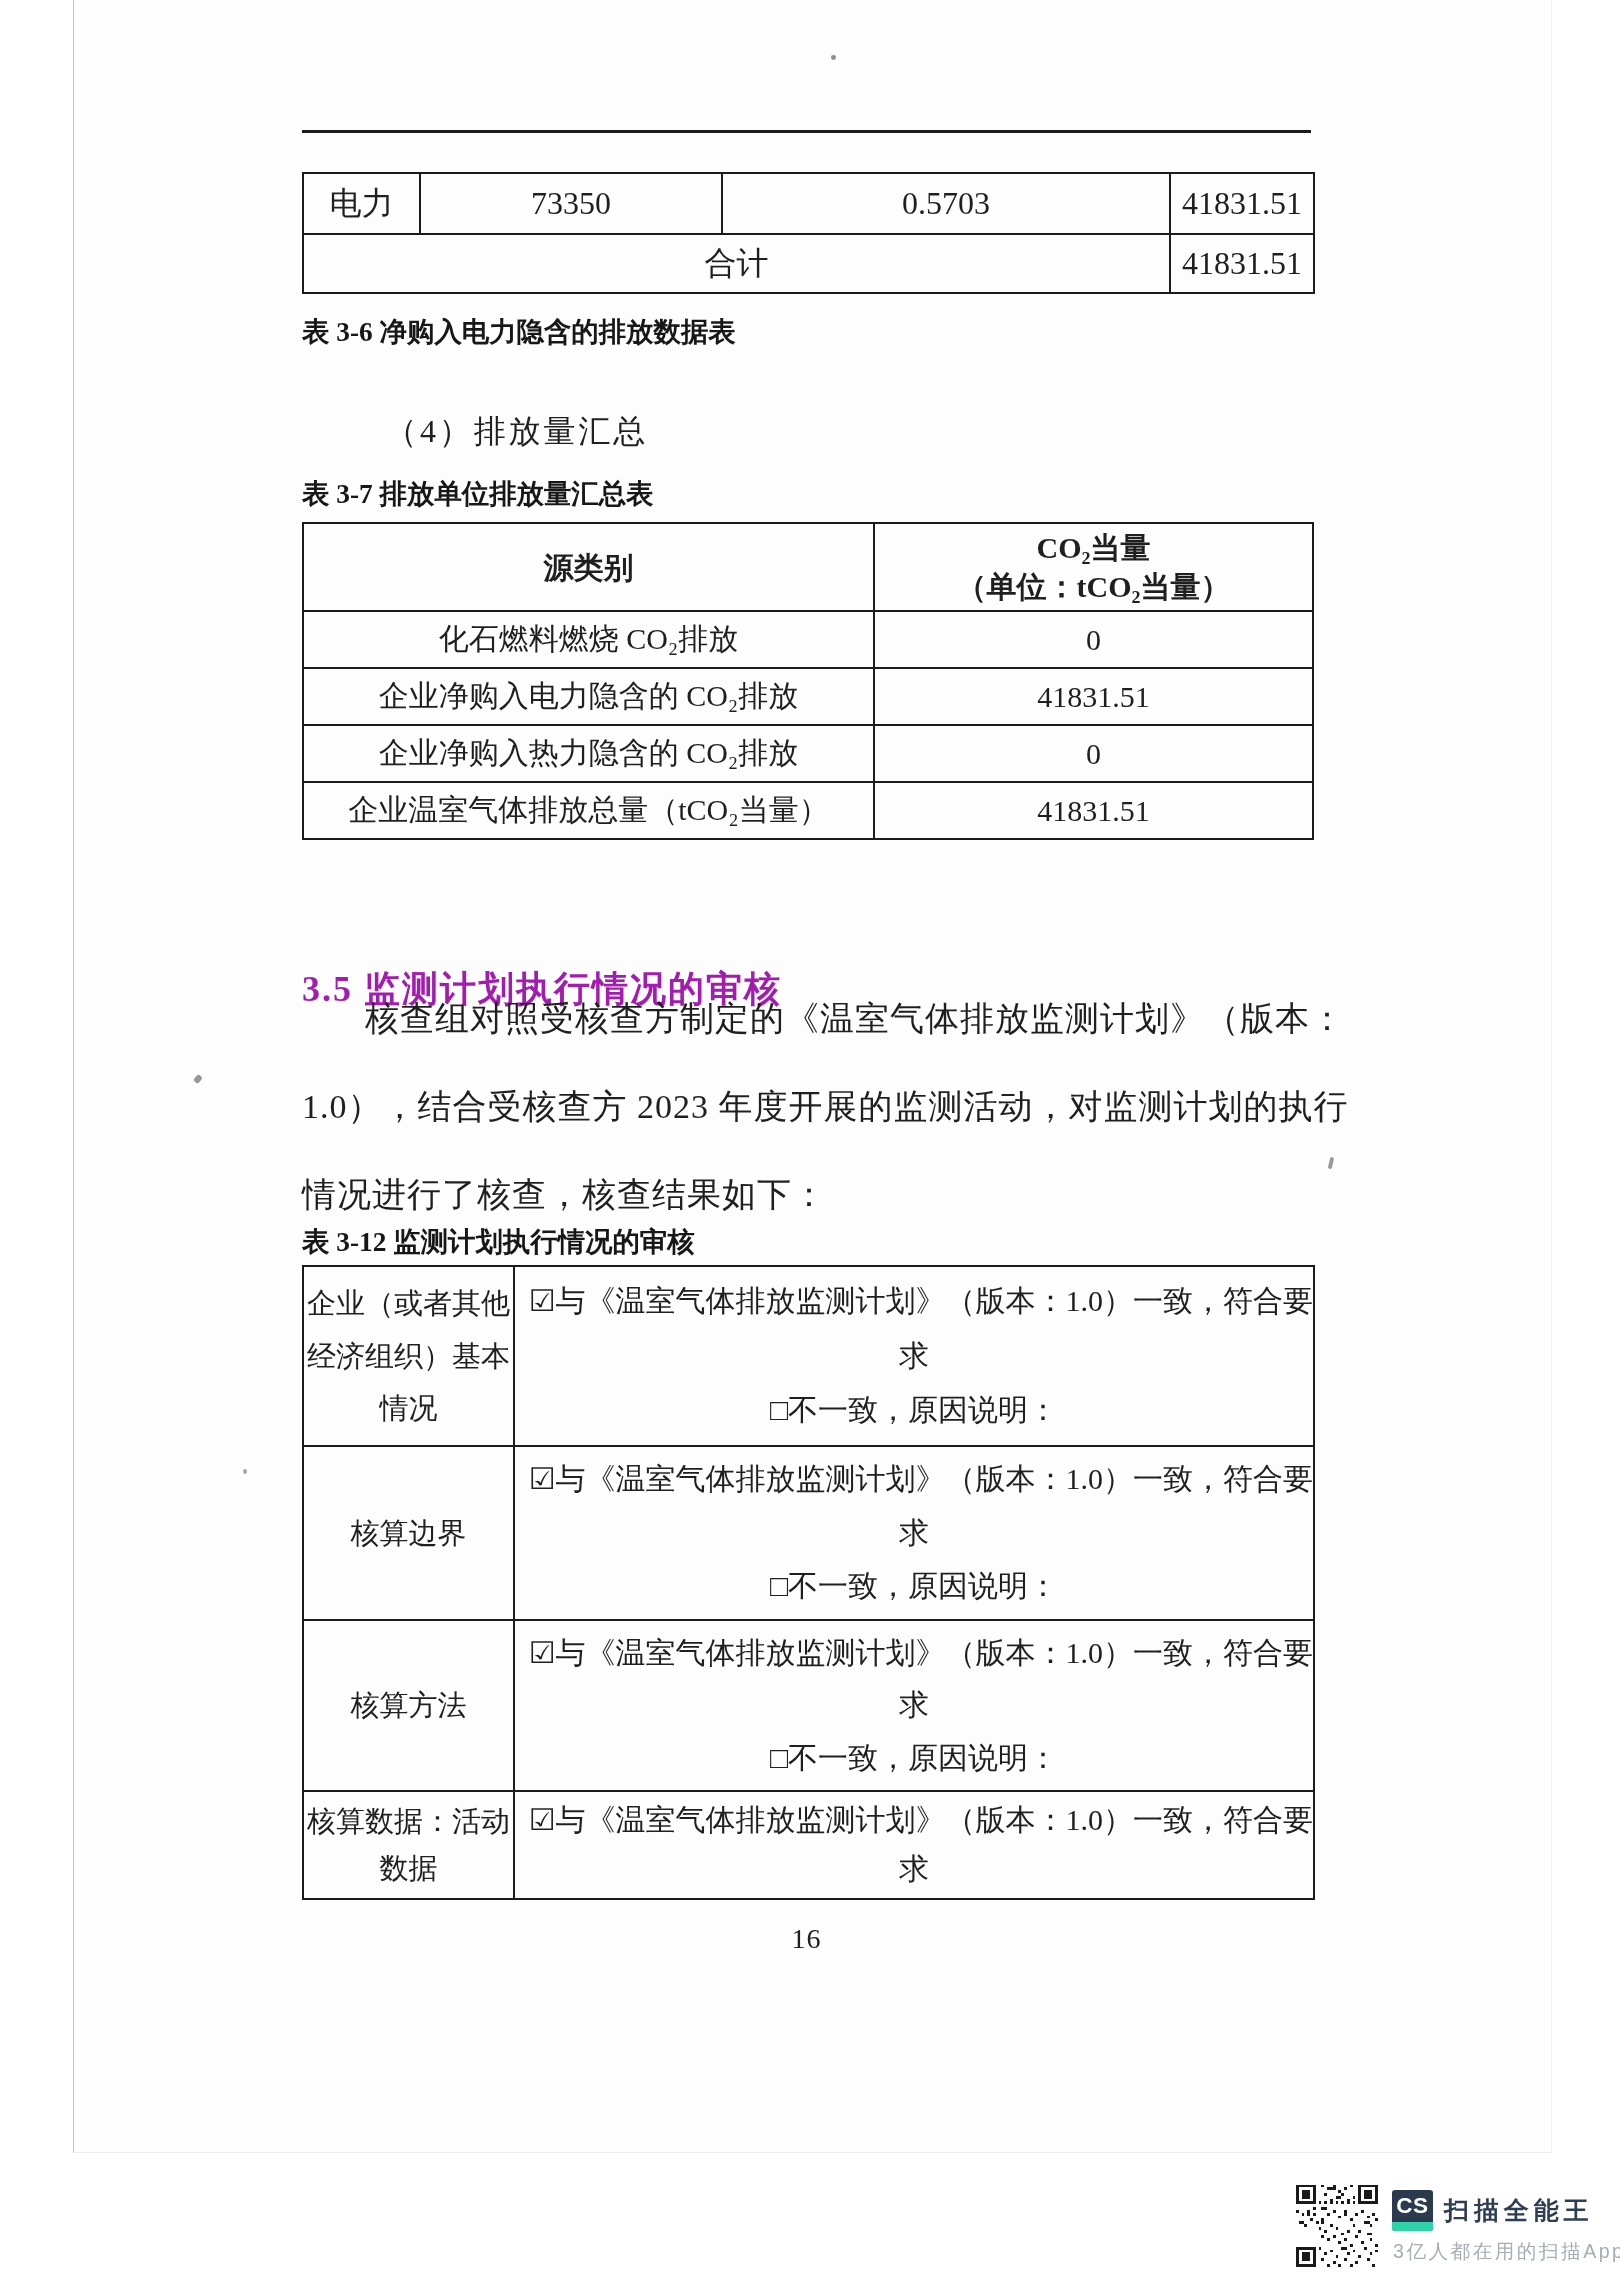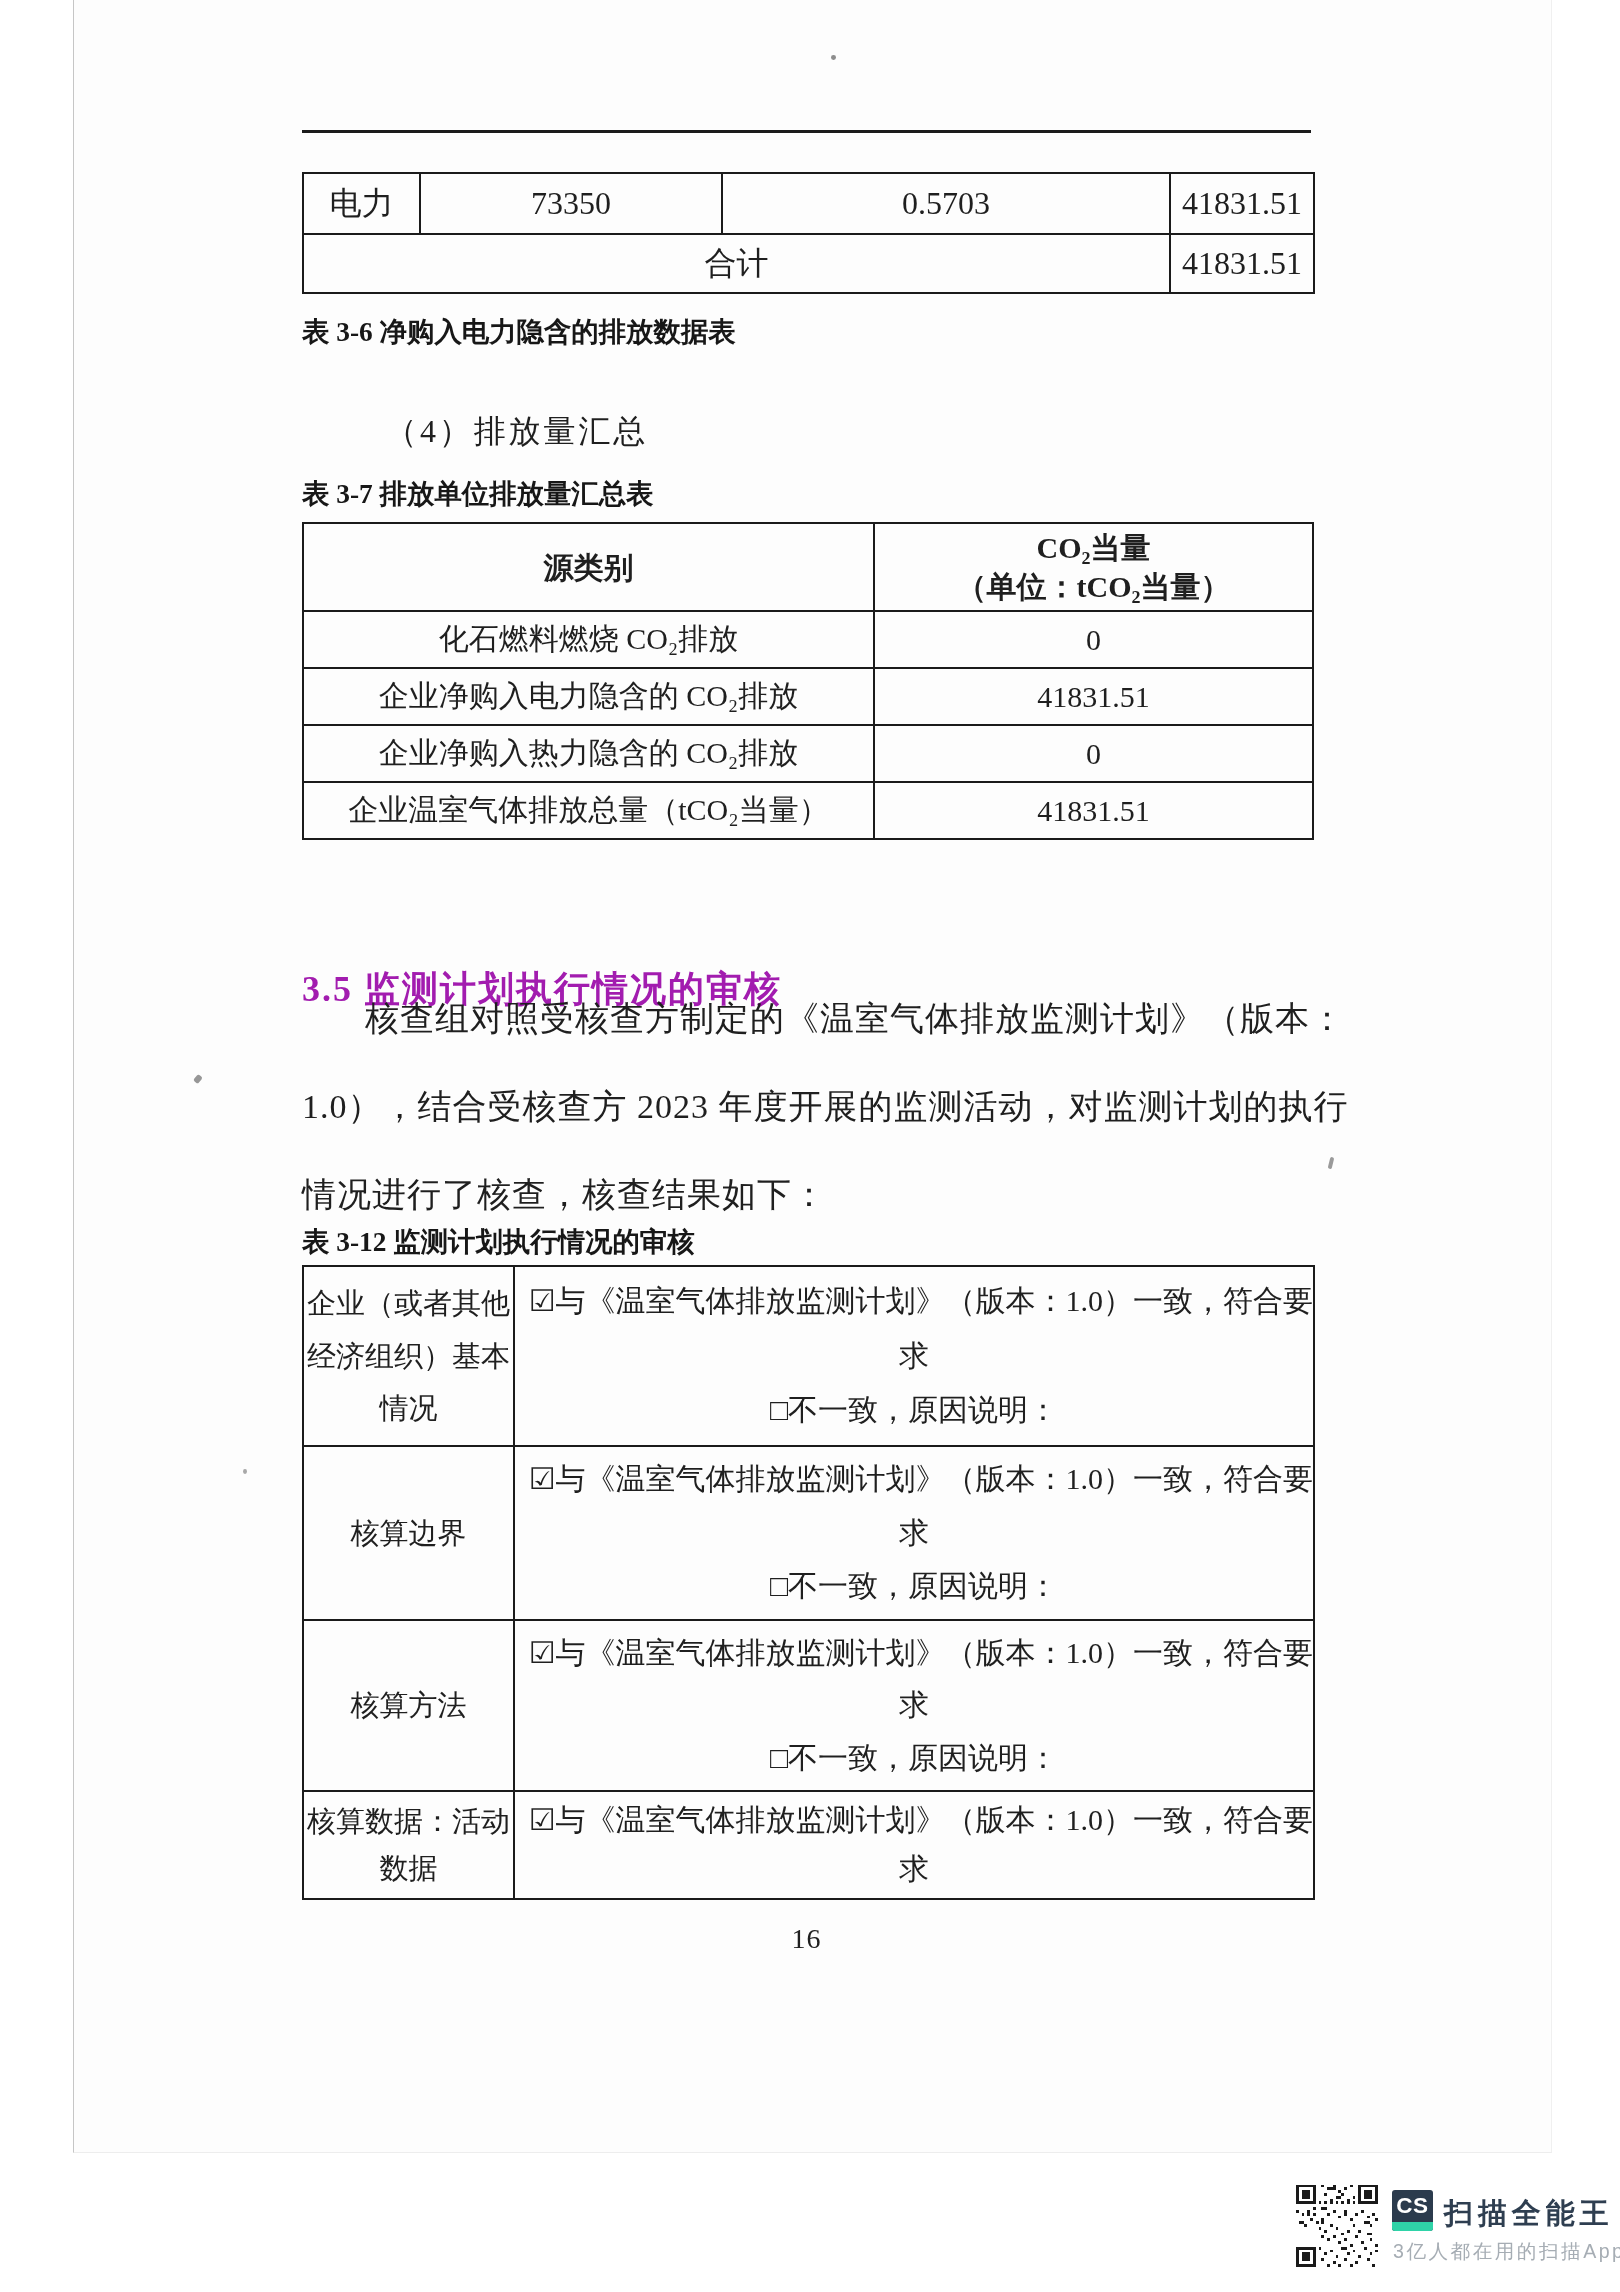--- a/index.html
+++ b/index.html
@@ -44,21 +44,21 @@
   .sp2{left:195px;top:1075px;width:5.9px;height:7.8px;transform:rotate(40deg);border-radius:2px;background:#979797;}
   .sp3{left:243px;top:1469px;width:3.9px;height:4.9px;background:#a8a8a8;}
   .sp4{left:1329px;top:1157px;width:3.9px;height:11.8px;transform:rotate(14deg);border-radius:2px;background:#9a9a9a;}
   
   .wm-qr{left:1296px;top:2184px;width:82px;height:83px;}
   .wm-logo{left:1392px;top:2190px;width:41px;height:41px;border-radius:3px;background:#2b3b4d;overflow:hidden;
            display:flex;align-items:flex-start;justify-content:center;
            font-family:"Liberation Sans","DejaVu Sans",sans-serif;}
   .wm-logo .cs{color:#ffffff;font-weight:bold;font-size:22.5px;line-height:32px;letter-spacing:0.5px;}
   .wm-logo .strip{position:absolute;left:0;bottom:0;width:41px;height:8.8px;background:#2fd3a8;}
-  .wm-name{left:1444px;top:2194px;font-size:29px;font-weight:bold;color:#2e3e50;letter-spacing:4.9px;
+  .wm-name{left:1444px;top:2194px;font-size:25px;font-weight:bold;color:#2e3e50;letter-spacing:4.9px;
            font-family:Liberation Serif, serif;white-space:nowrap;}
   .wm-tag{left:1393px;top:2238px;font-size:19.6px;color:#a6adb4;letter-spacing:2.5px;
           font-family:"Liberation Sans","DejaVu Sans",sans-serif;white-space:nowrap;}
 </style>
 </head>
 <body>
 
 <div class="abs scan-page"></div>
 <div class="abs top-rule"></div>
 

